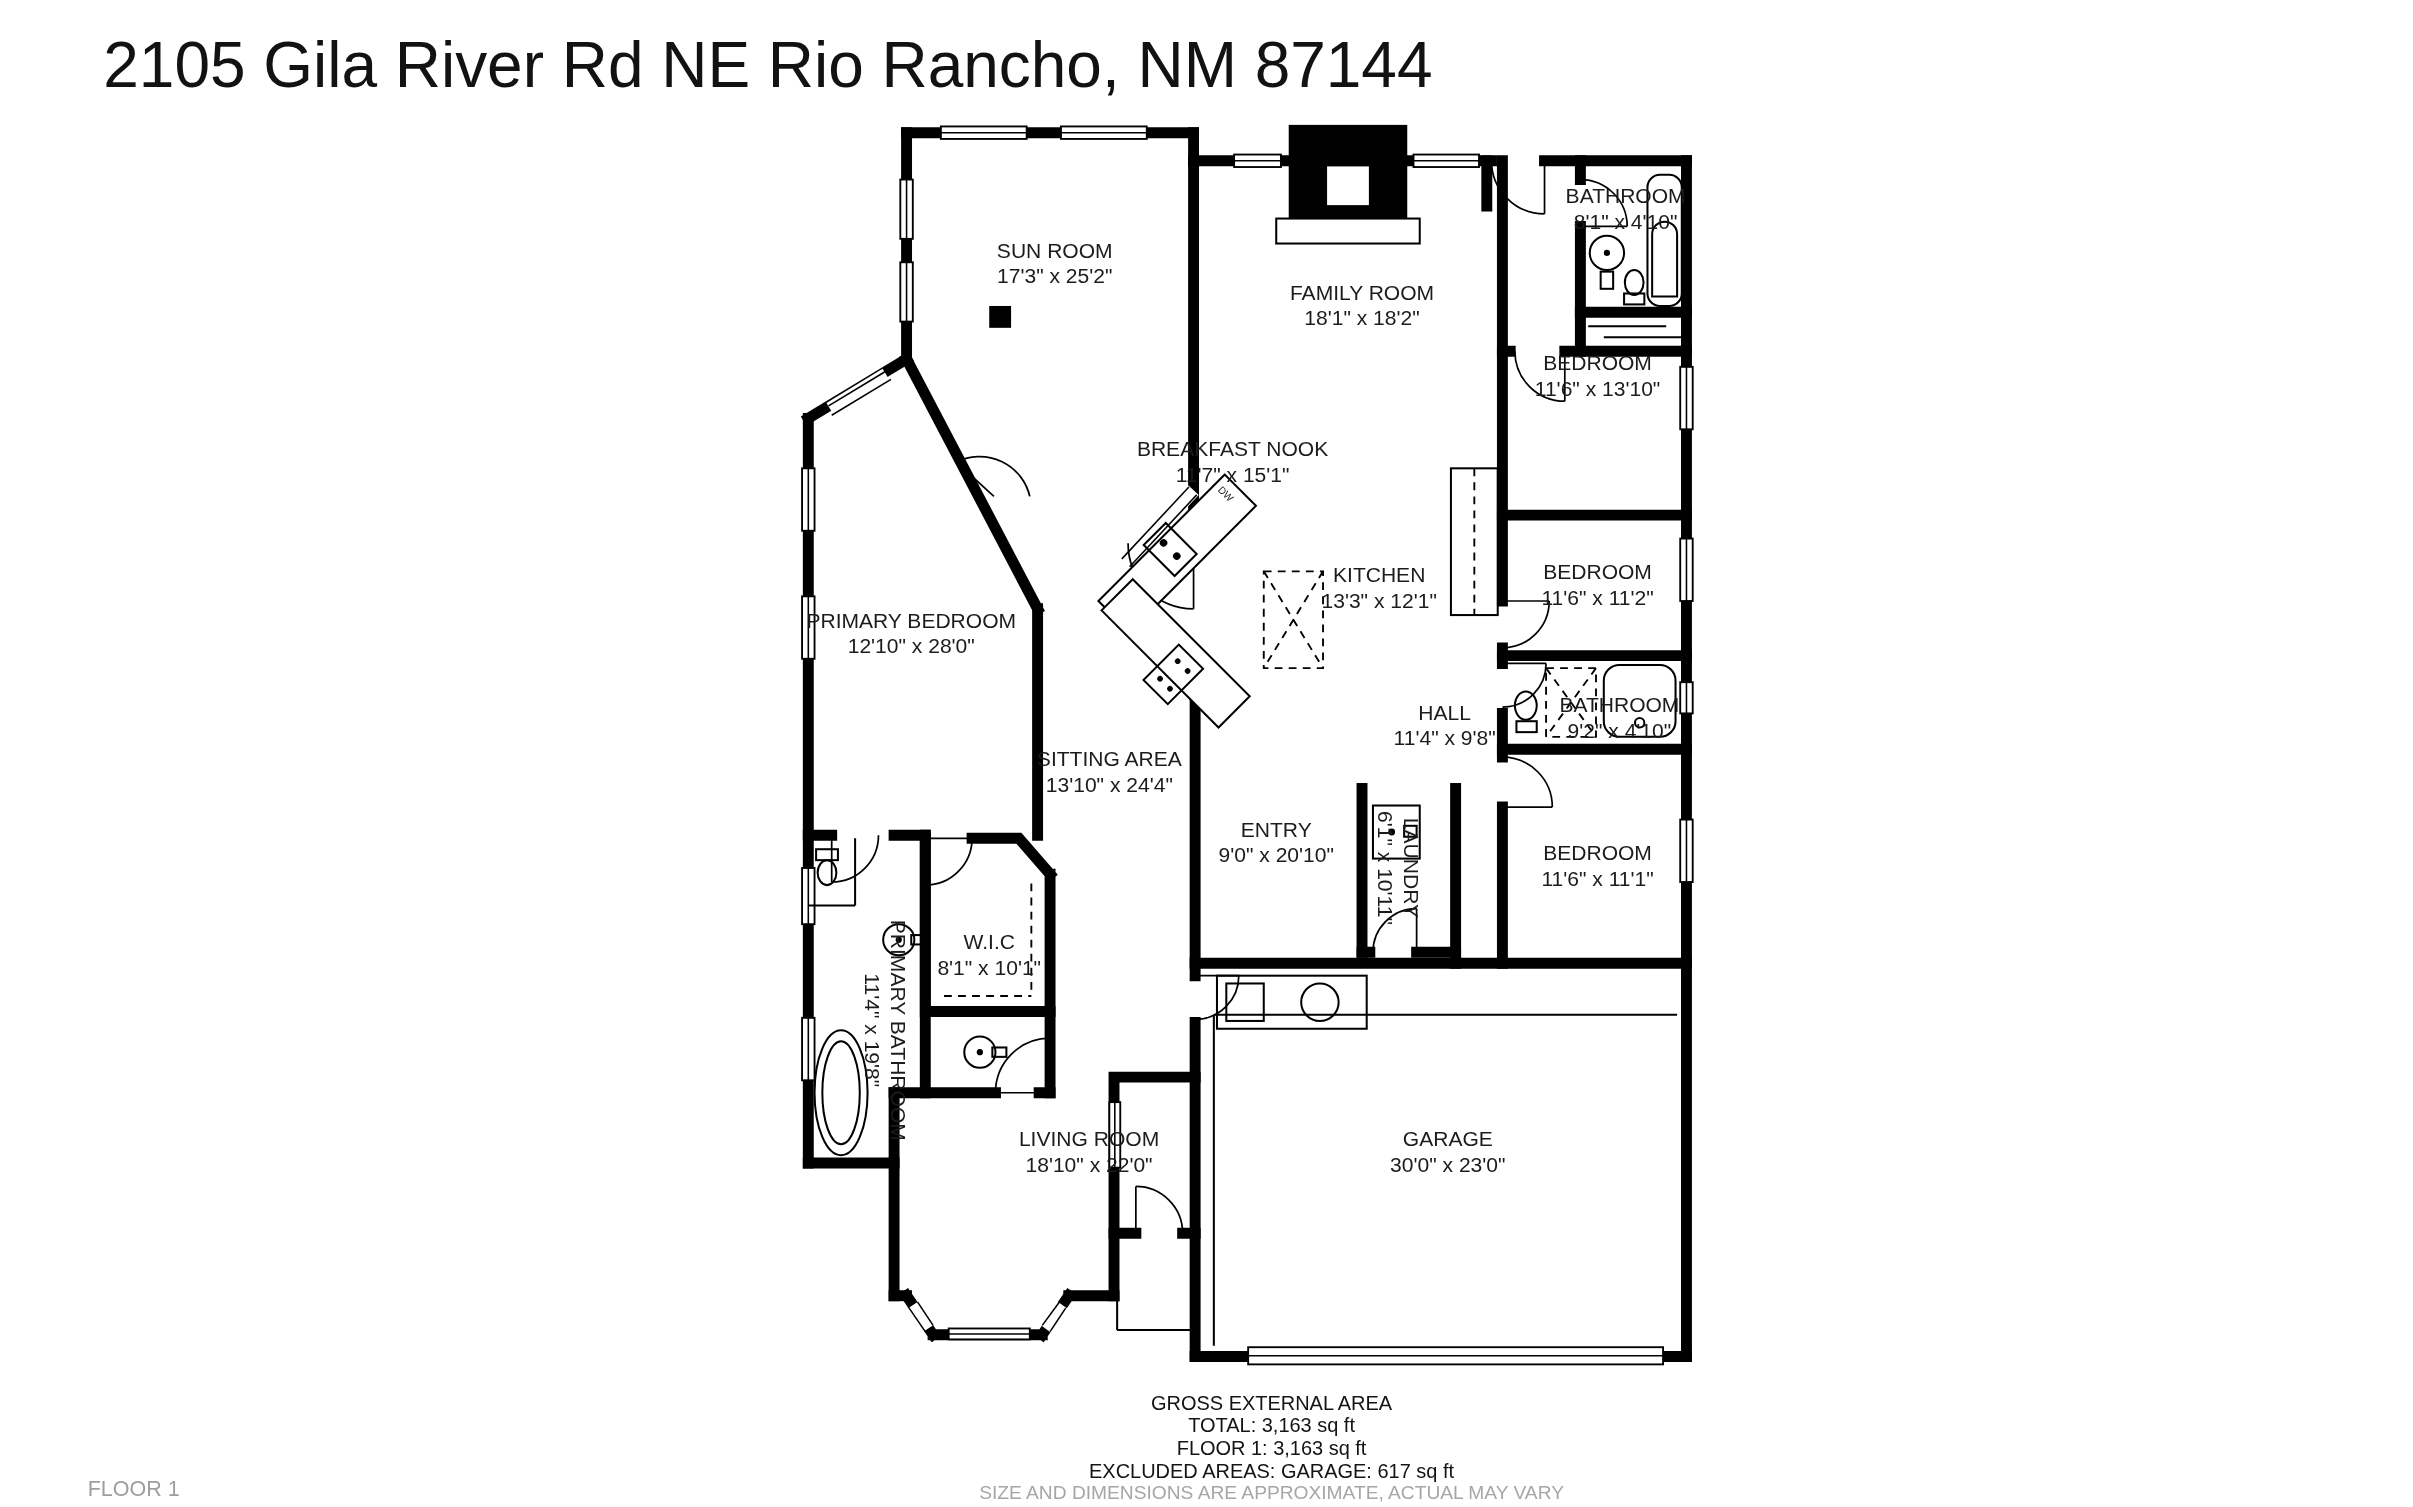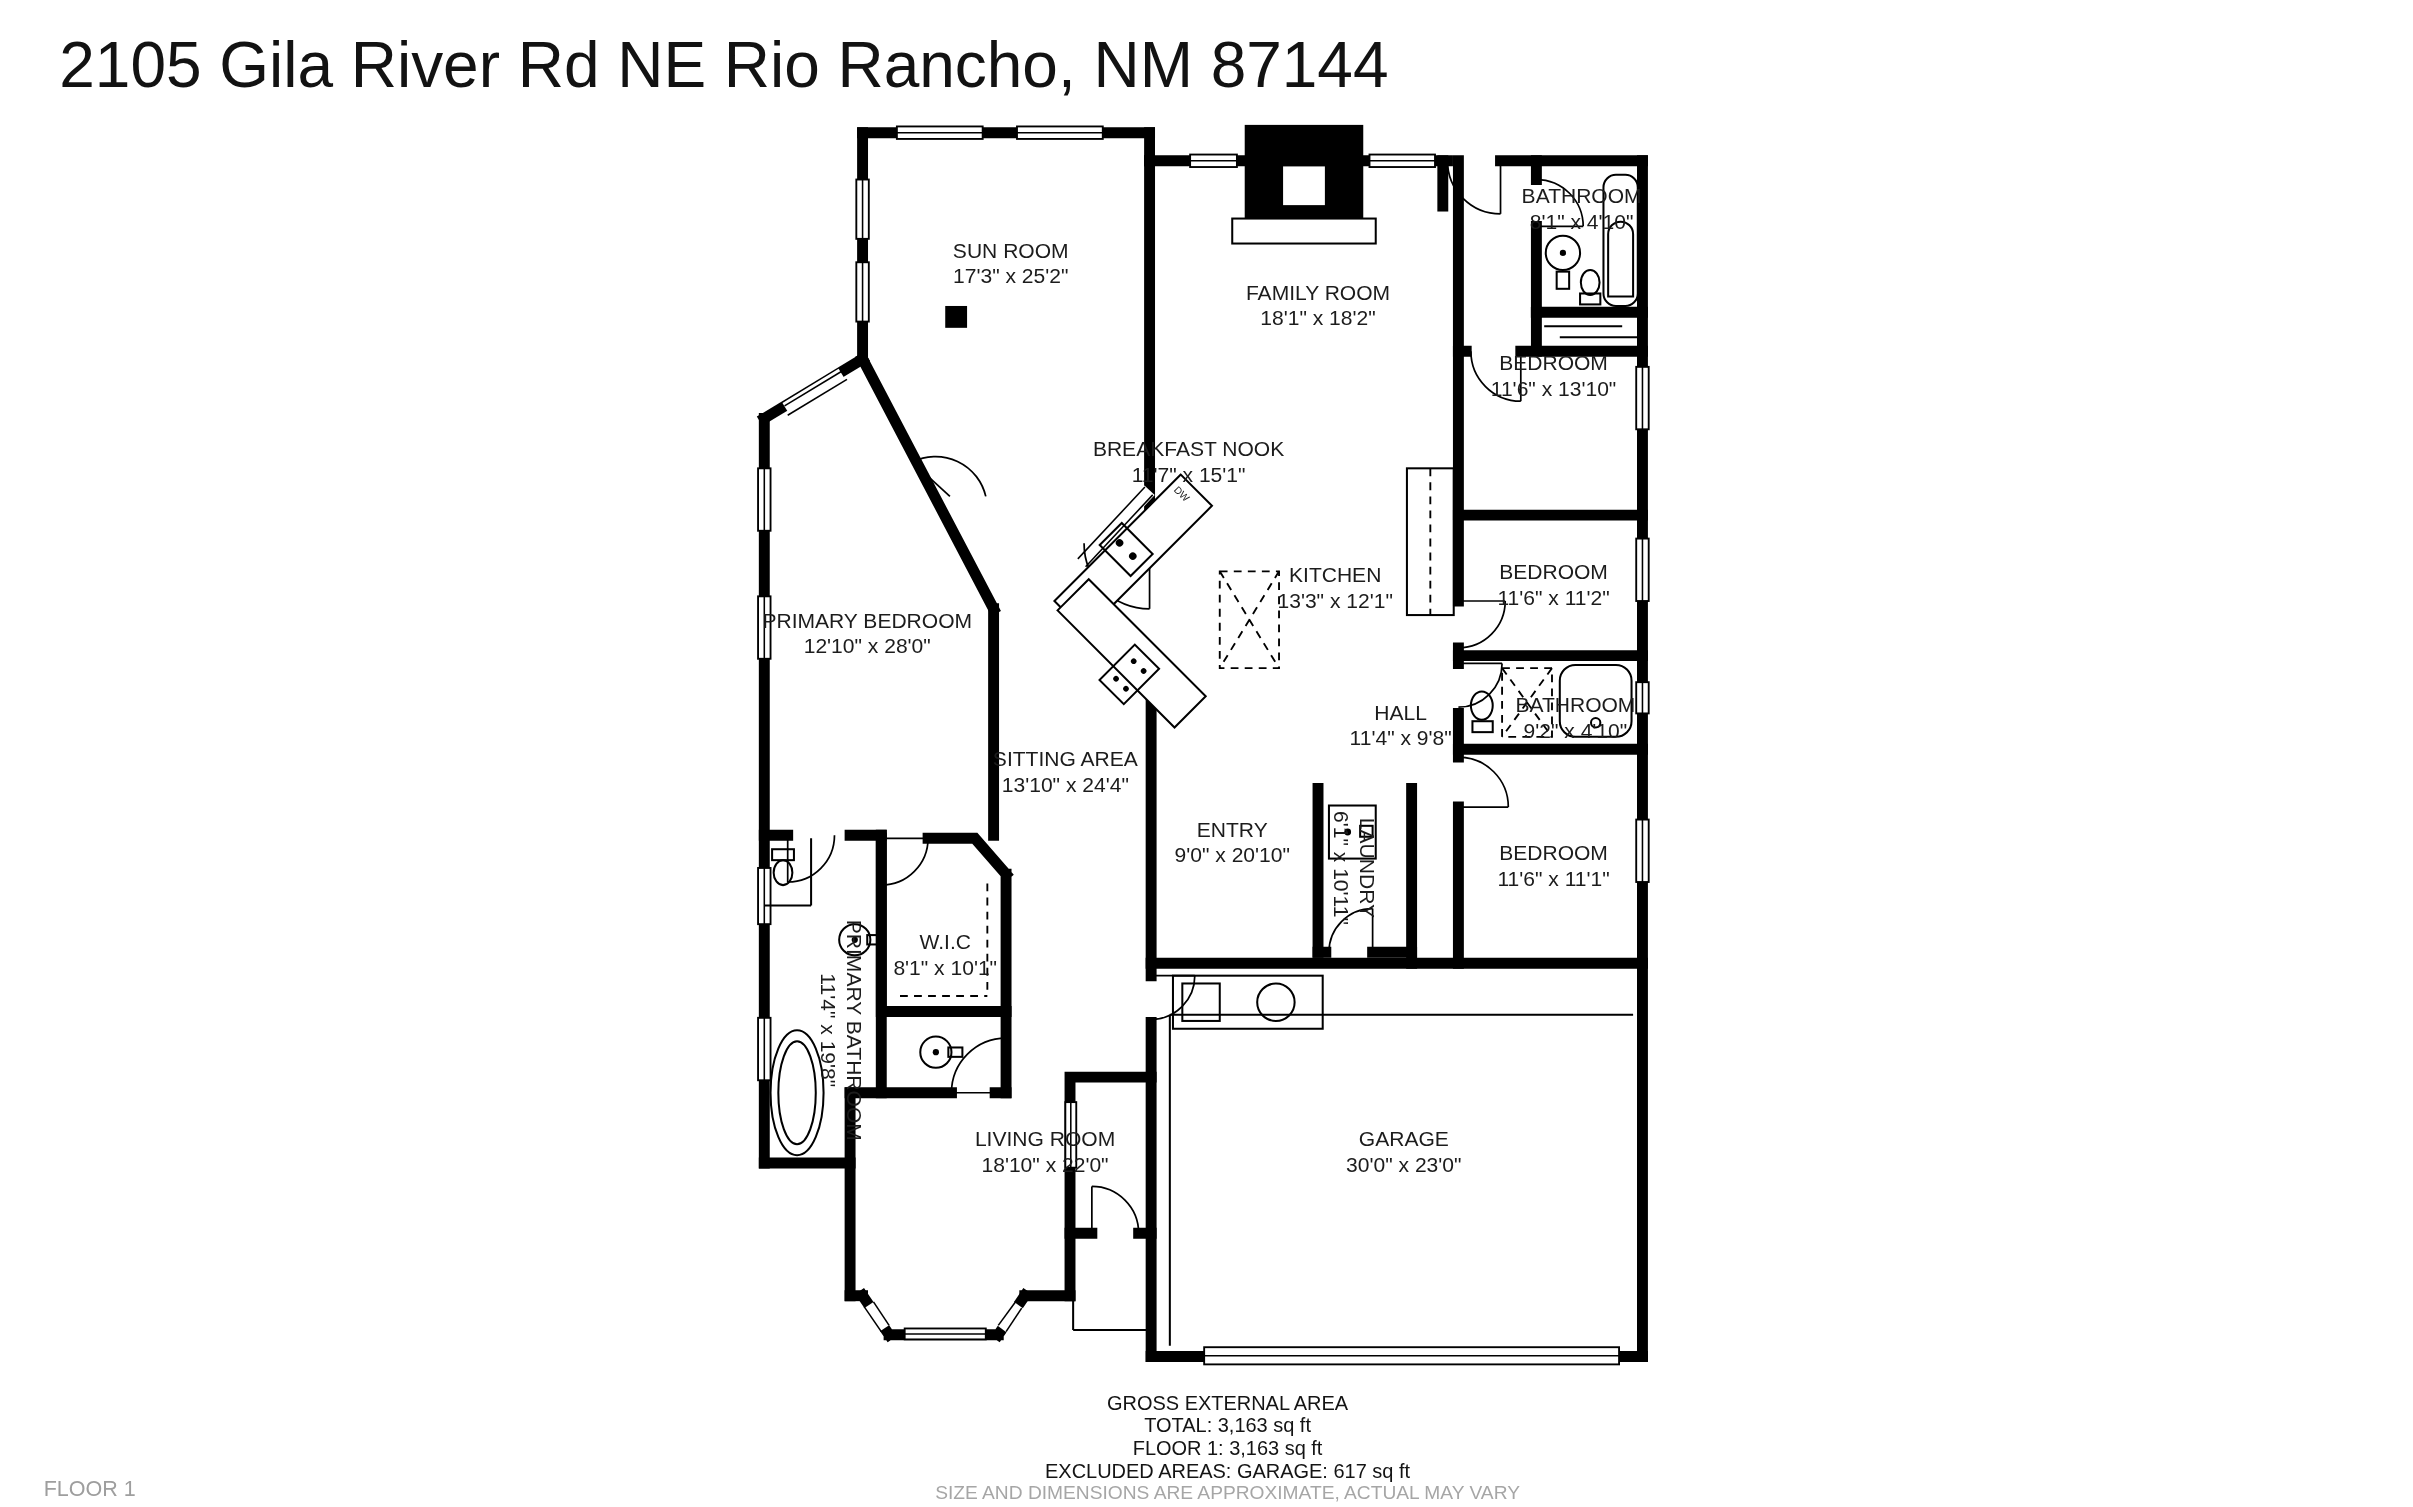--- a/index.html
+++ b/index.html
@@ -1,17 +1,17 @@
 <!DOCTYPE html>
 <html style="font-size:13.3px"><head>
 <meta charset="utf-8">
 <style>
   html,body{margin:0;padding:0;background:#fff;}
   body{width:2413px;height:1508px;position:relative;font-family:"Liberation Sans",sans-serif;}
-  #plan-wrap{position:absolute;inset:0;}
+  #plan-wrap{position:absolute;inset:0;margin-left:44px;}
   svg{display:block;width:2413px;height:1508px;}
   .wall{stroke:#000;stroke-width:7;fill:none;stroke-linecap:square;}
   .thin{stroke:#000;stroke-width:1.3;fill:none;}
   .thinf{stroke:#000;stroke-width:1.3;fill:#fff;}
   .dash{stroke:#000;stroke-width:1.2;fill:none;stroke-dasharray:5 4;}
   .arc{stroke:#000;stroke-width:1.1;fill:none;}
   .winr{fill:#fff;stroke:#000;stroke-width:1.2;}
   .winl{stroke:#000;stroke-width:1;fill:none;}
   .wwhite{stroke:#fff;stroke-width:9;fill:none;}
   .room-label{font-family:"Liberation Sans",sans-serif;font-size:13.5px;fill:#1c1c1c;text-anchor:middle;}

